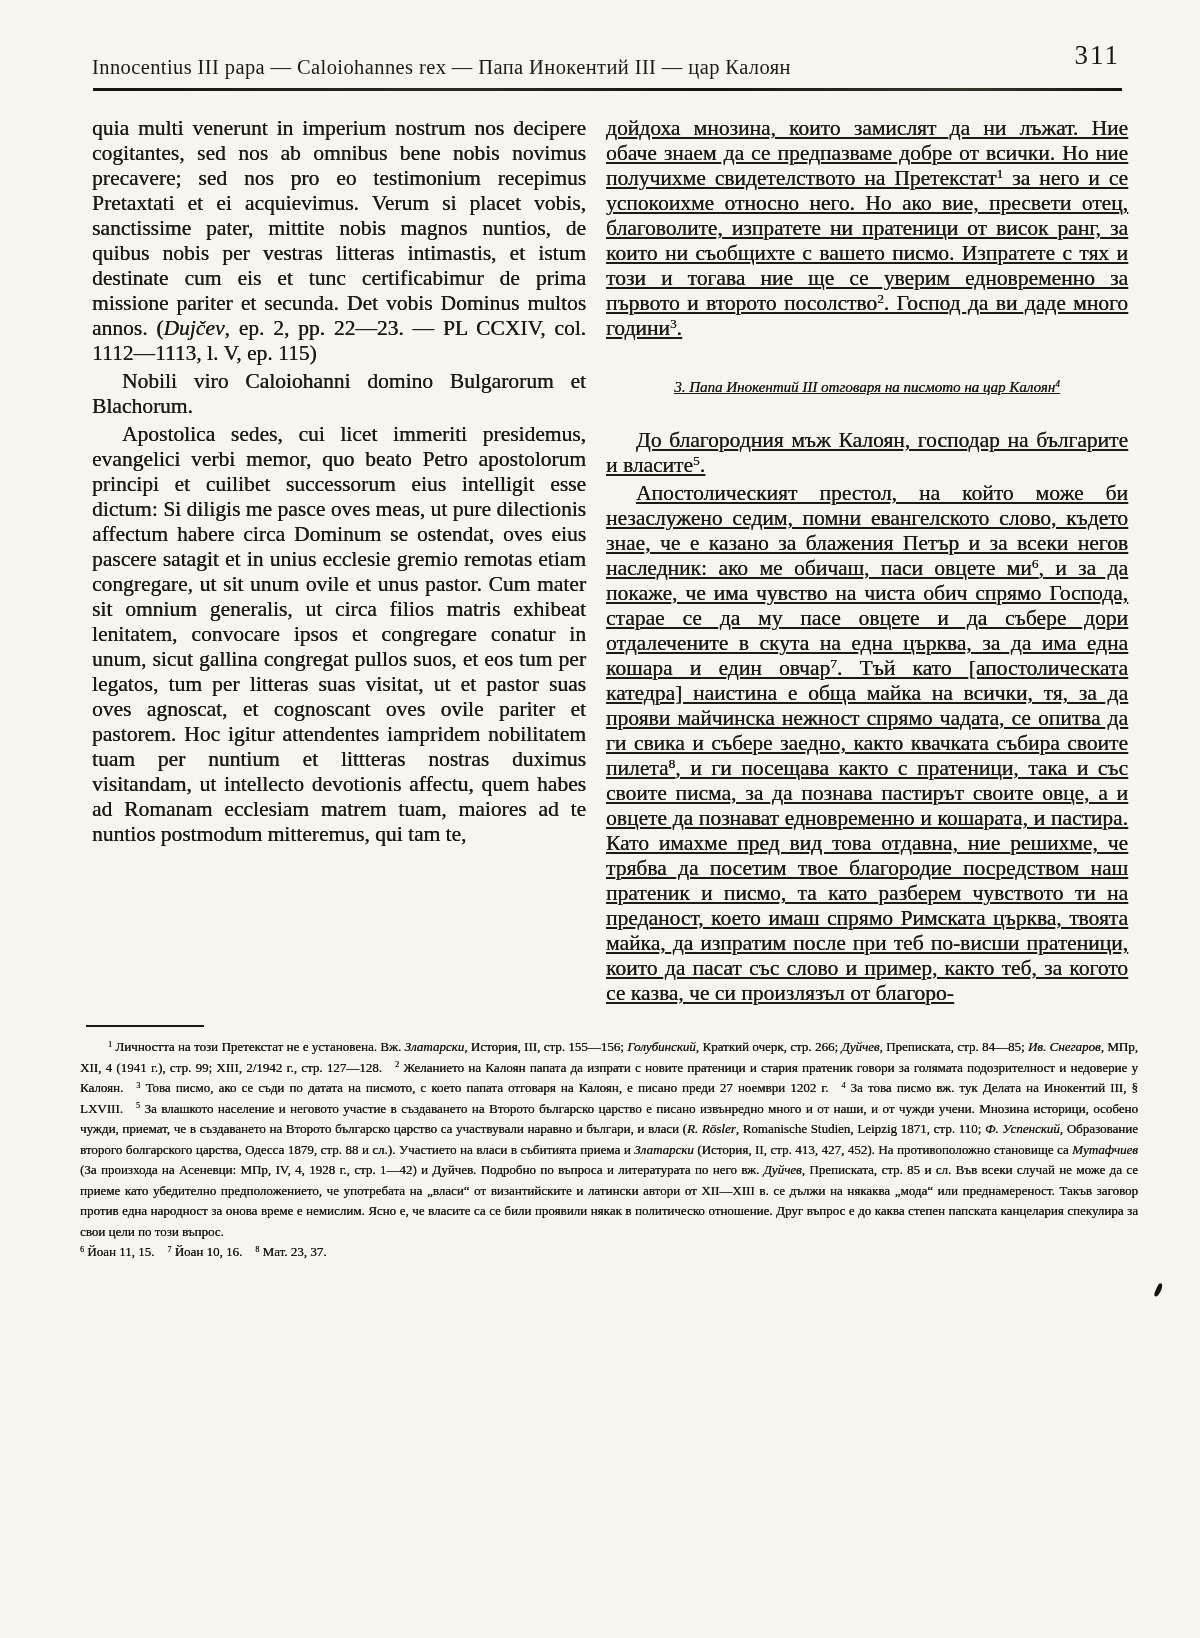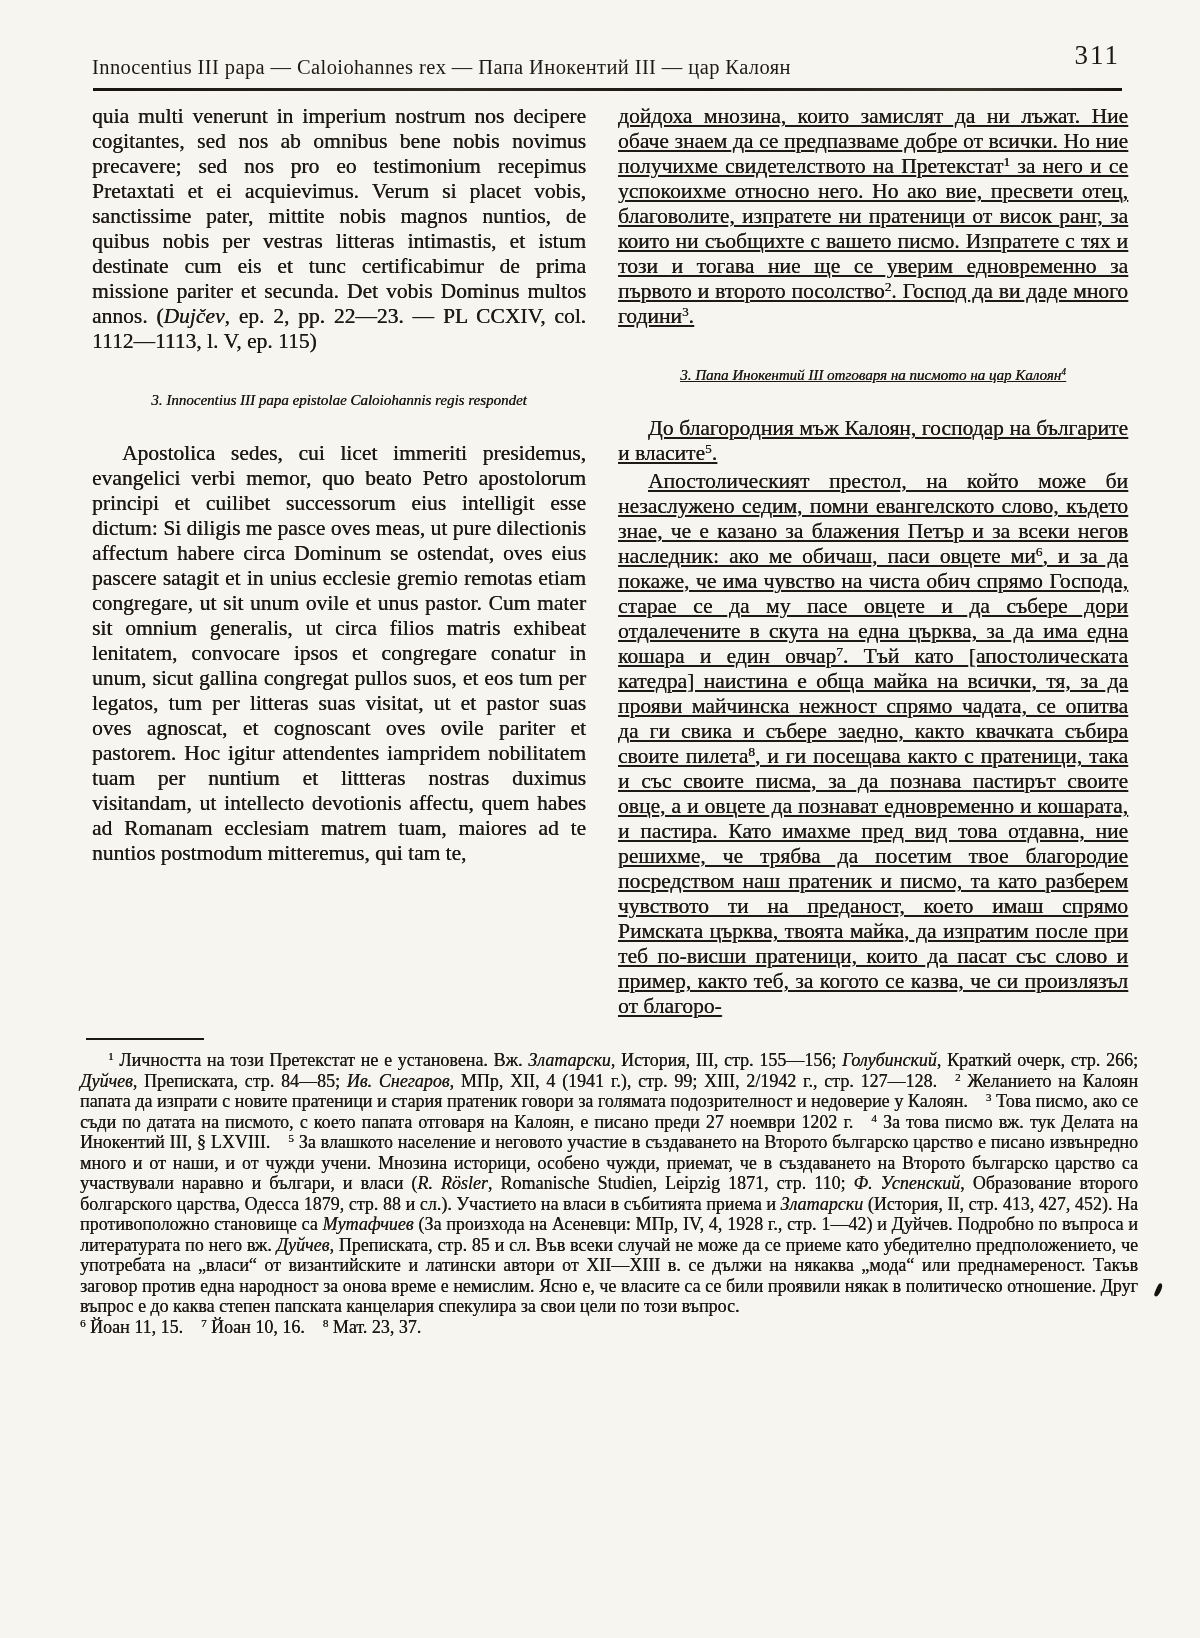--- a/index.html
+++ b/index.html
@@ -30,22 +30,22 @@
     font-size: 27px;
     letter-spacing: 2px;
   }
   .head-rule {
     height: 3px;
     margin: 9px 78px 0 93px;
     background: linear-gradient(90deg, #171410 0%, #2e2a22 35%, #171410 60%, #3a352b 85%, #171410 100%);
   }
   .columns {
     display: flex;
-    gap: 32px;
-    margin: 13px 72px 0 92px;
+    gap: 20px;
+    margin: 25px 72px 0 92px;
   }
   .col-left { flex: none; width: 494px; }
   .col-right { flex: 1; min-width: 0; text-decoration: underline; }
   .para {
     font-size: 21.5px;
     line-height: 25px;
     text-align: justify;
     margin: 0 0 3px 0;
     text-shadow: 0.3px 0 0 currentColor;
   }
@@ -67,21 +67,21 @@
   }
   .it { font-style: italic; }
   .fn-rule {
     width: 118px;
     height: 2px;
     margin: 16px 0 10px 86px;
     background: #1b1813;
   }
   .footnotes {
     margin: 0 62px 0 80px;
-    font-size: 18px;
+    font-size: 13px;
     line-height: 20.5px;
     text-align: justify;
     text-indent: 28px;
     text-shadow: 0.2px 0 0 currentColor;
   }
   .ink-mark {
     position: absolute;
     left: 1156px;
     top: 1283px;
     width: 5px;
@@ -99,21 +99,21 @@
   <div class="running-head">
     <span>Innocentius III papa — Caloiohannes rex — Папа Инокентий III — цар Калоян</span>
     <span class="page-number">311</span>
   </div>
 
   <div class="head-rule"></div>
 
   <div class="columns">
     <div class="col-left">
         <div class="para"><span>quia multi venerunt in imperium nostrum nos decipere cogitantes, sed nos ab omnibus bene nobis novimus precavere; sed nos pro eo testimonium recepimus Pretaxtati et ei acquievimus. Verum si placet vobis, sanctissime pater, mittite nobis magnos nuntios, de quibus nobis per vestras litteras intimastis, et istum destinate cum eis et tunc certificabimur de prima missione pariter et secunda. Det vobis Dominus multos annos. (</span><span class="it">Dujčev</span><span>, ep. 2, pp. 22—23. — PL CCXIV, col. 1112—1113, l. V, ep. 115)</span></div>
-        <div class="heading"><span class="it">3. Innocentius III papa epistolae Caloiohannis regis respondet</span></div>
+        <div class="para indent"><span>Nobili viro Caloiohanni domino Bulgarorum et Blachorum.</span></div>
         <div class="para indent"><span>Apostolica sedes, cui licet immeriti presidemus, evangelici verbi memor, quo beato Petro apostolorum principi et cuilibet successorum eius intelligit esse dictum: Si diligis me pasce oves meas, ut pure dilectionis affectum habere circa Dominum se ostendat, oves eius pascere satagit et in unius ecclesie gremio remotas etiam congregare, ut sit unum ovile et unus pastor. Cum mater sit omnium generalis, ut circa filios matris exhibeat lenitatem, convocare ipsos et congregare conatur in unum, sicut gallina congregat pullos suos, et eos tum per legatos, tum per litteras suas visitat, ut et pastor suas oves agnoscat, et cognoscant oves ovile pariter et pastorem. Hoc igitur attendentes iampridem nobilitatem tuam per nuntium et littteras nostras duximus visitandam, ut intellecto devotionis affectu, quem habes ad Romanam ecclesiam matrem tuam, maiores ad te nuntios postmodum mitteremus, qui tam te,</span></div>
       </div>
     <div class="col-right">
         <div class="para"><span>дойдоха мнозина, които замислят да ни лъжат. Ние обаче знаем да се предпазваме добре от всички. Но ние получихме свидетелството на Претекстат</span><sup>1</sup><span> за него и се успокоихме относно него. Но ако вие, пресвети отец, благоволите, изпратете ни пратеници от висок ранг, за които ни съобщихте с вашето писмо. Изпратете с тях и този и тогава ние ще се уверим едновременно за първото и второто посолство</span><sup>2</sup><span>. Господ да ви даде много години</span><sup>3</sup><span>.</span></div>
         <div class="heading"><span class="it">3. Папа Инокентий III отговаря на писмото на цар Калоян</span><sup class="it">4</sup></div>
         <div class="para indent"><span>До благородния мъж Калоян, господар на българите и власите</span><sup>5</sup><span>.</span></div>
         <div class="para indent"><span>Апостолическият престол, на който може би незаслужено седим, помни евангелското слово, където знае, че е казано за блажения Петър и за всеки негов наследник: ако ме обичаш, паси овцете ми</span><sup>6</sup><span>, и за да покаже, че има чувство на чиста обич спрямо Господа, старае се да му пасе овцете и да събере дори отдалечените в скута на една църква, за да има една кошара и един овчар</span><sup>7</sup><span>. Тъй като [апостолическата катедра] наистина е обща майка на всички, тя, за да прояви майчинска нежност спрямо чадата, се опитва да ги свика и събере заедно, както квачката събира своите пилета</span><sup>8</sup><span>, и ги посещава както с пратеници, така и със своите писма, за да познава пастирът своите овце, а и овцете да познават едновременно и кошарата, и пастира. Като имахме пред вид това отдавна, ние решихме, че трябва да посетим твое благородие посредством наш пратеник и писмо, та като разберем чувството ти на преданост, което имаш спрямо Римската църква, твоята майка, да изпратим после при теб по-висши пратеници, които да пасат със слово и пример, както теб, за когото се казва, че си произлязъл от благоро-</span></div>
       </div>
   </div>
 

